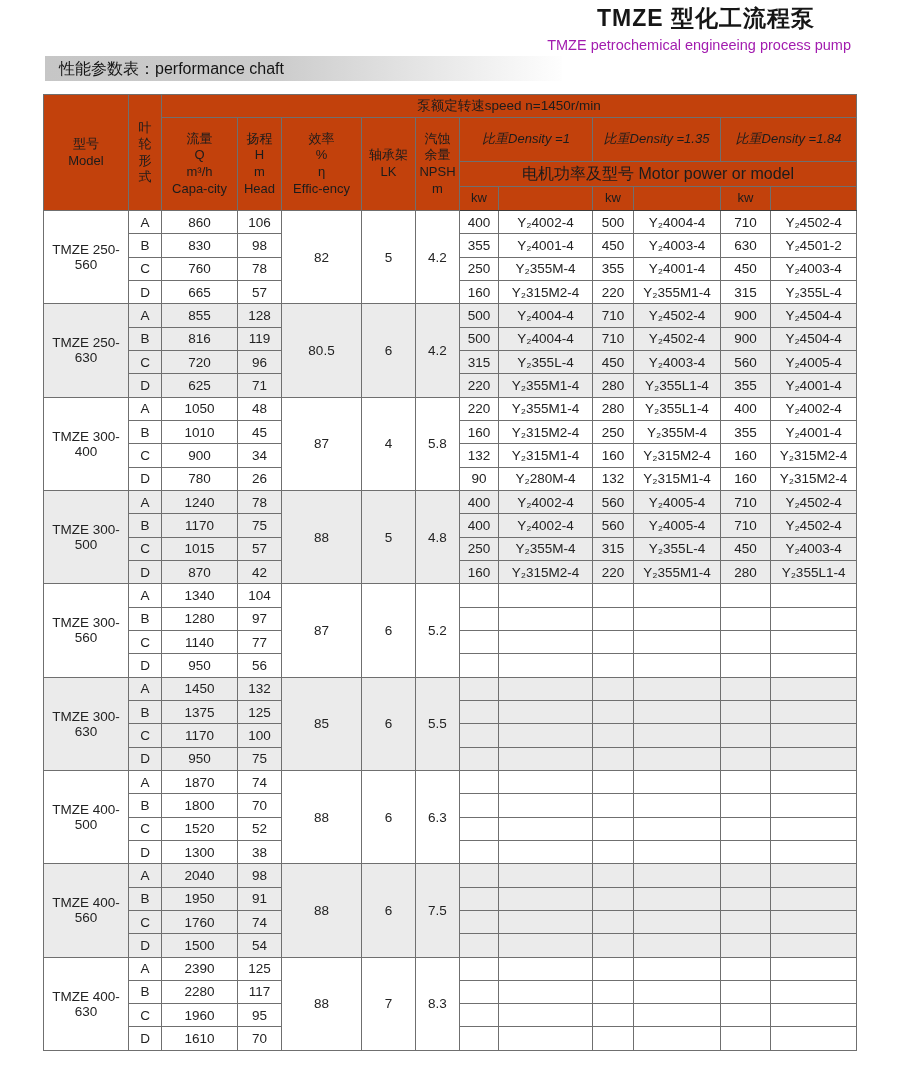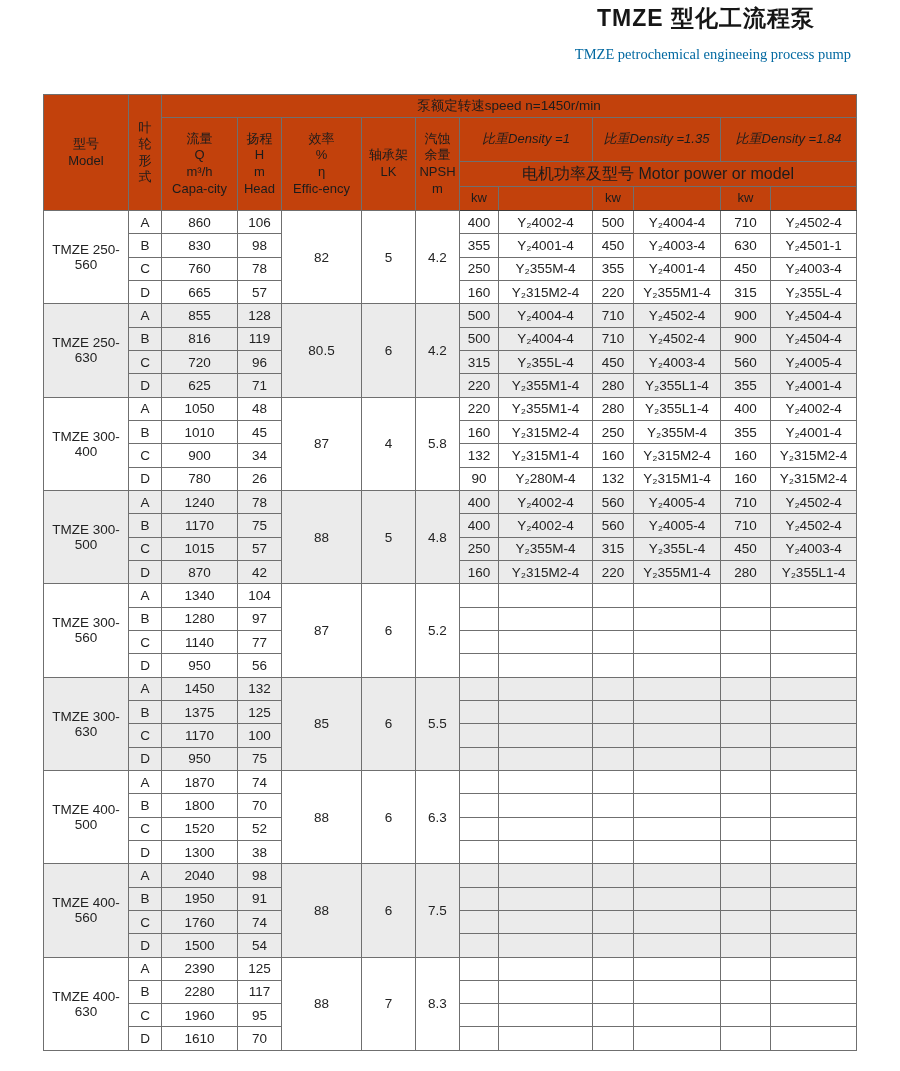--- a/index.html
+++ b/index.html
@@ -2,21 +2,21 @@
 <html><head>
 <meta charset="utf-8">
 <style>
   * { margin:0; padding:0; box-sizing:border-box; }
   html,body { background:#fff; }
   body { font-family:"Liberation Sans","DejaVu Sans",sans-serif; color:#222; }
   .page { position:relative; width:876px; height:1071px; background:#ffffff; overflow:hidden; }
 
   .titles { position:absolute; top:3px; right:25px; text-align:right; }
   .cn-title { font-size:23px; font-weight:700; color:#161616; letter-spacing:1px; padding-right:36px; }
-  .en-title { font-size:14.5px; color:#0369a1; margin-top:12px;font-family:Liberation Serif, serif; }
+  .en-title { font-size:14.5px; color:#a21caf; margin-top:3px; }
 
   .section-bar { position:absolute; left:45px; top:56px; width:517px; height:25px;
     background:linear-gradient(90deg,#c6c6c6 0%,#cccccc 45%,#fefefe 100%);
     font-size:16px; color:#141414; line-height:25px; padding-left:14px; }
 
   table.perf { position:absolute; left:43px; top:94px; width:813px;
     table-layout:fixed; border-collapse:collapse; border:1.5px solid #3c3c3c; }
   td { border:1px solid #6f6f6f; text-align:center; vertical-align:middle;
        padding:0; color:#232323; background:#ffffff; overflow:hidden; }
 
@@ -39,20 +39,21 @@
 </head>
 <body>
 
 <div class="page">
 
   <div class="titles">
     <div class="cn-title">TMZE 型化工流程泵</div>
     <div class="en-title">TMZE petrochemical engineeing process pump</div>
   </div>
 
+  <div class="section-bar">性能参数表：performance chaft</div>
 
   <table class="perf">
     <colgroup>
         <col style="width: 85px;">
         <col style="width: 33px;">
         <col style="width: 76px;">
         <col style="width: 44px;">
         <col style="width: 80px;">
         <col style="width: 54px;">
         <col style="width: 44px;">
@@ -126,21 +127,21 @@
         </tr>
         <tr>
           <td>B</td>
           <td>830</td>
           <td>98</td>
           <td>355</td>
           <td>Y₂4001-4</td>
           <td>450</td>
           <td>Y₂4003-4</td>
           <td>630</td>
-          <td>Y₂4501-1</td>
+          <td>Y₂4501-2</td>
         </tr>
         <tr>
           <td>C</td>
           <td>760</td>
           <td>78</td>
           <td>250</td>
           <td>Y₂355M-4</td>
           <td>355</td>
           <td>Y₂4001-4</td>
           <td>450</td>

